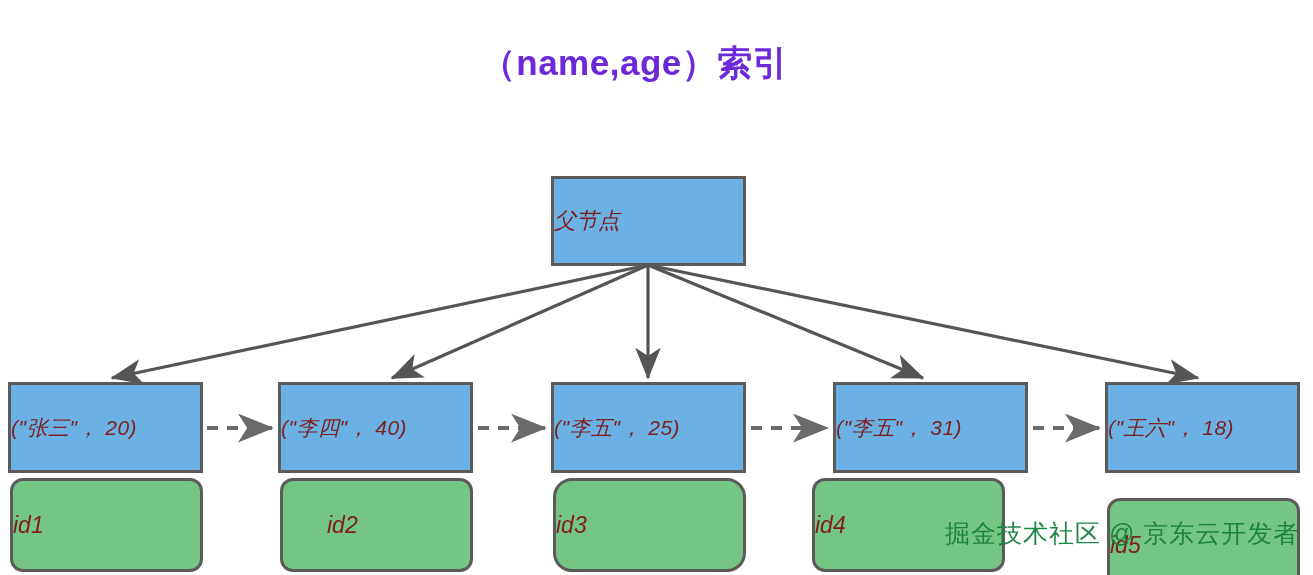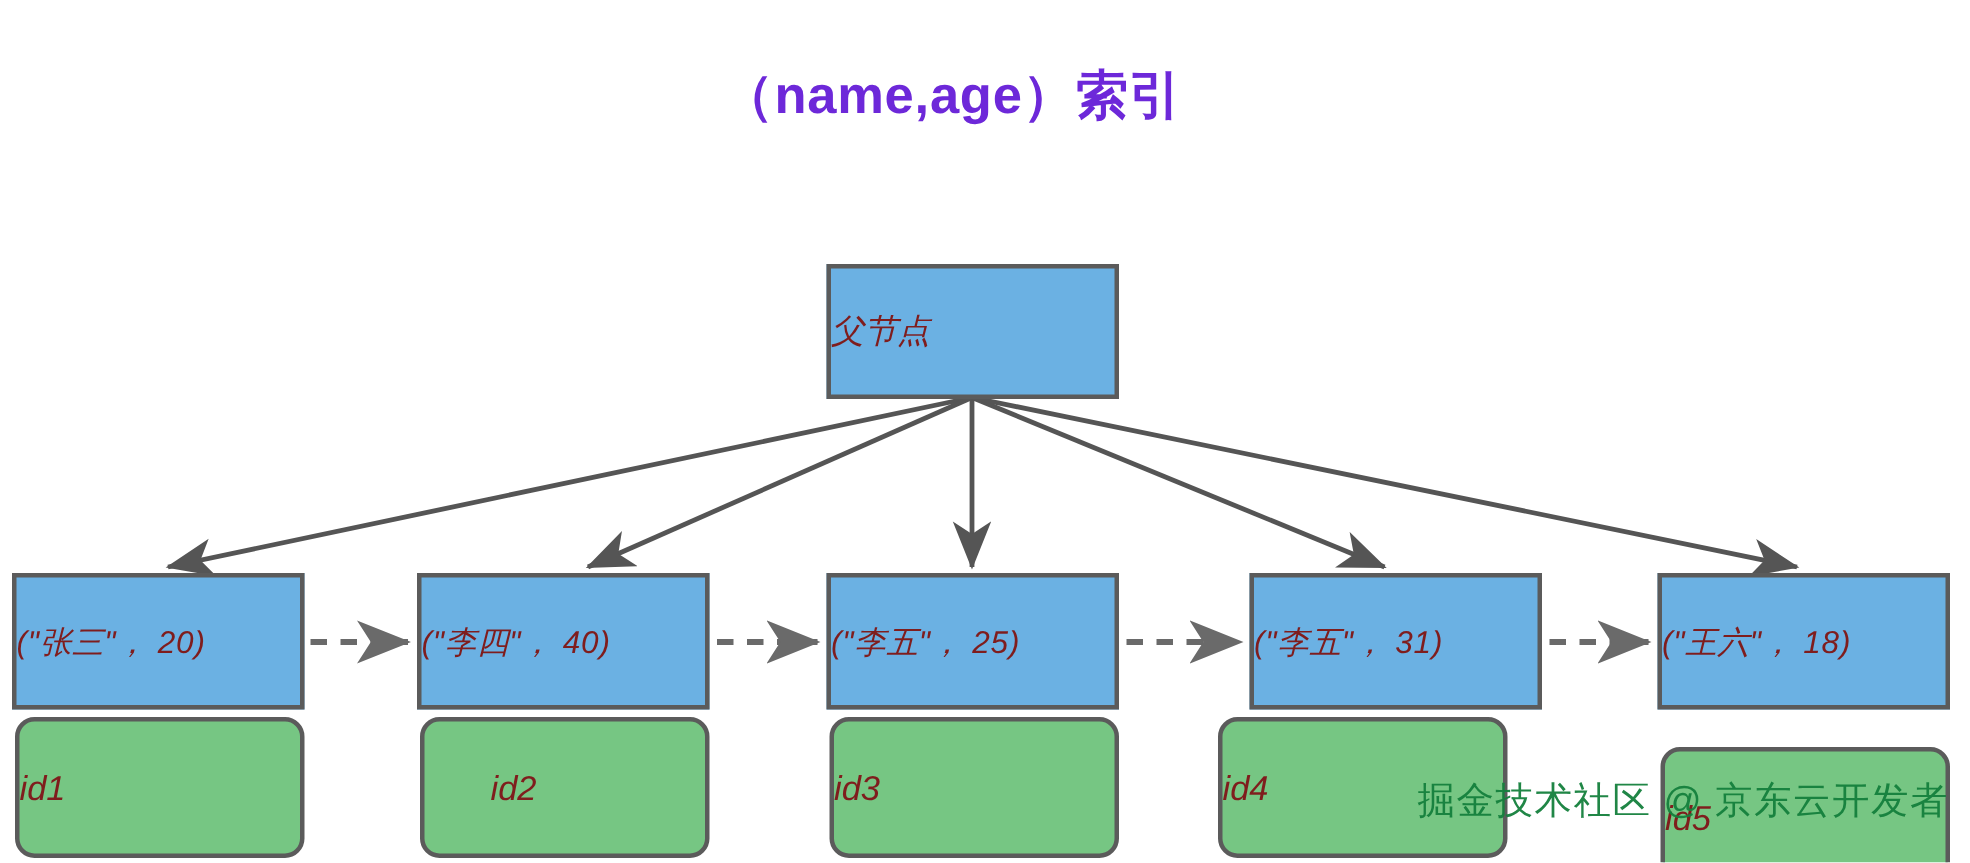--- a/index.html
+++ b/index.html
@@ -140,21 +140,21 @@
   <div class="node leaf-key" style="left:1105px;">
     <span>("王六"， 18)</span>
   </div>
 
   <div class="node leaf-id" style="left:10px;">
     <span>id1</span>
   </div>
   <div class="node leaf-id" style="left:280px;padding-left:44px;">
     <span>id2</span>
   </div>
-  <div class="node leaf-id" style="left:553px;">
+  <div class="node leaf-id" style="left:553px;border-radius:19px;">
     <span>id3</span>
   </div>
   <div class="node leaf-id" style="left:812px;">
     <span>id4</span>
   </div>
   <div class="node leaf-id" style="left:1107px;margin-top:20px;">
     <span>id5</span>
   </div>
 
   <div class="watermark">掘金技术社区 @ 京东云开发者</div>

